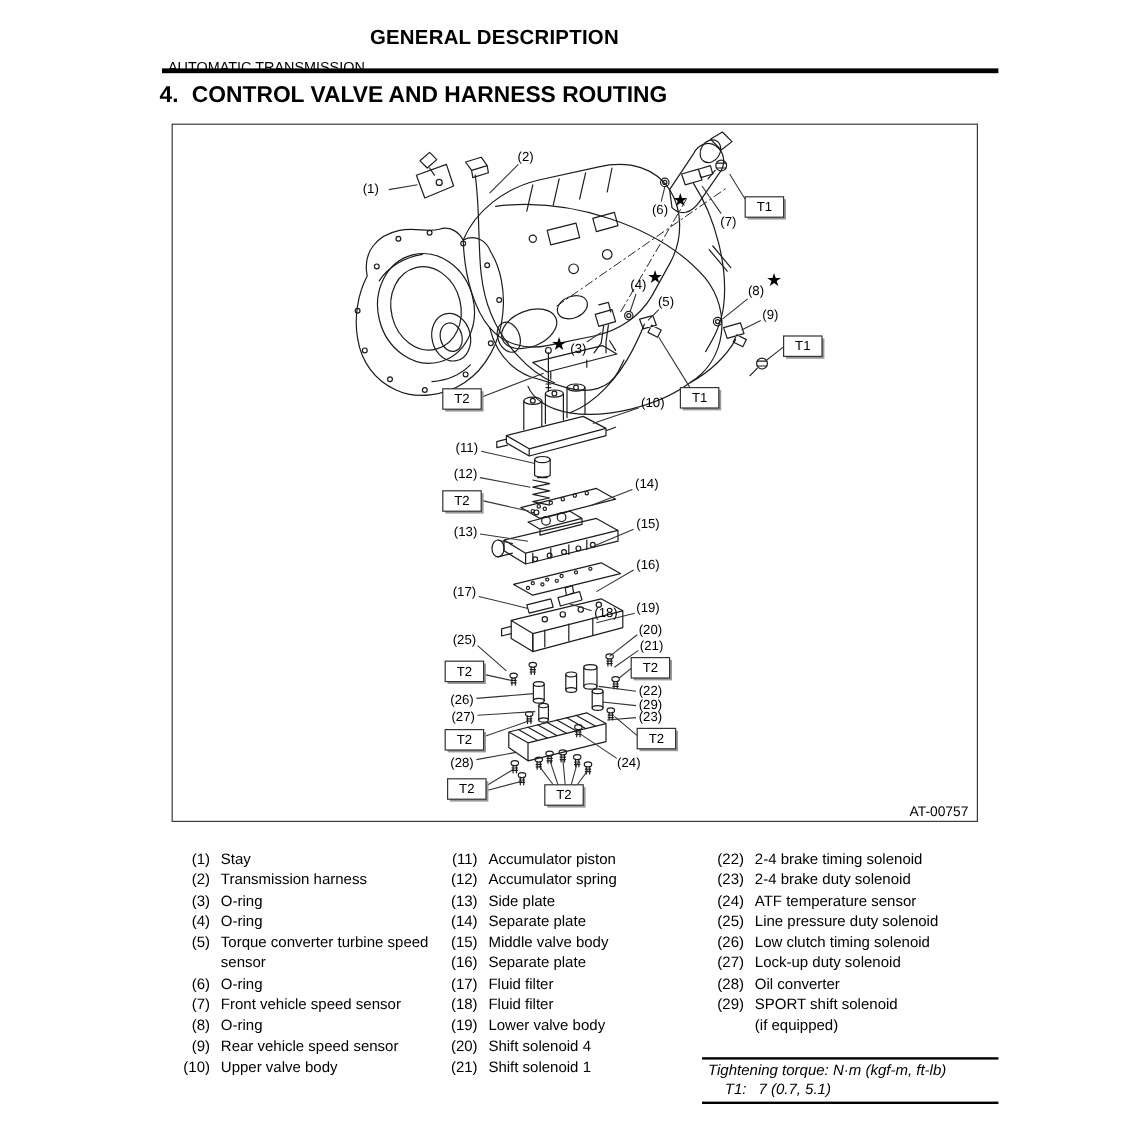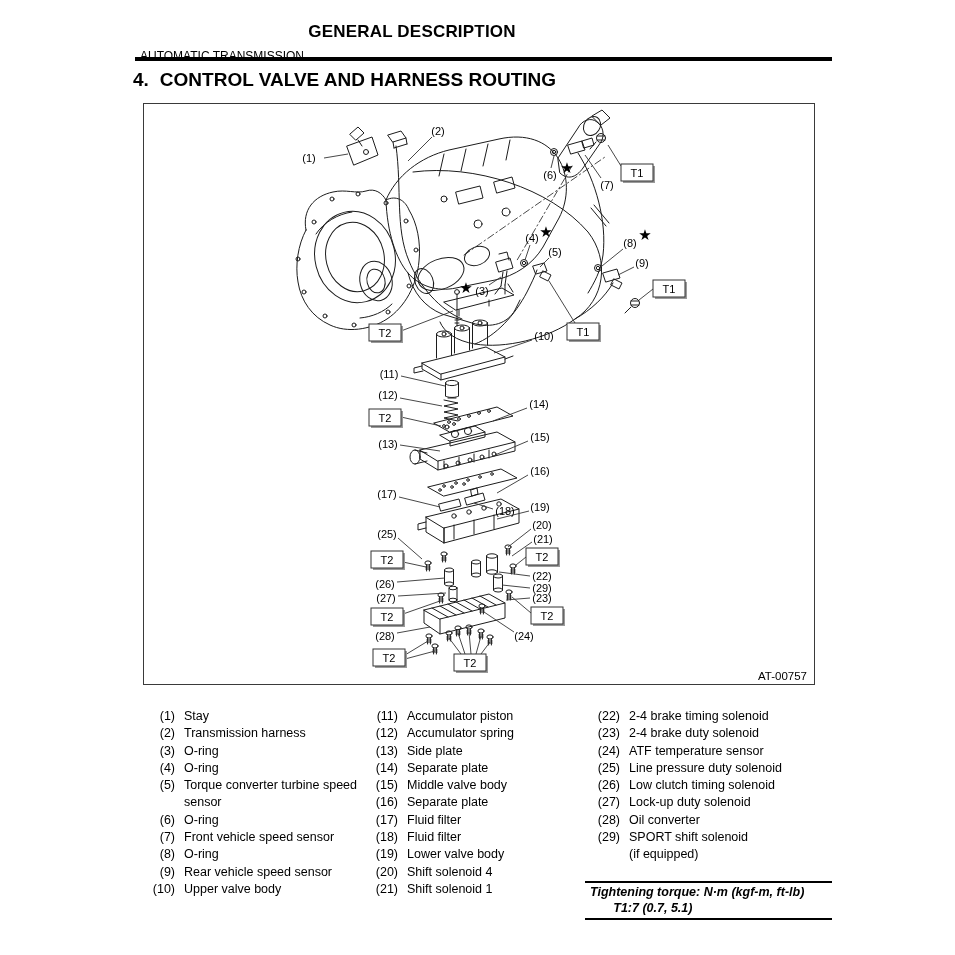--- a/index.html
+++ b/index.html
@@ -38,24 +38,24 @@
   #col3{left:584px;width:236px;}
   .part-row{display:flex;}
   .part-num{flex:0 0 32px;text-align:right;margin-right:9px;white-space:nowrap;}
   #col2 .part-num,#col3 .part-num{flex-basis:36px;}
   .part-name{flex:1 1 auto;}
   .part-note{display:block;}
   
   .torque{
     position:absolute;left:585px;top:881px;width:247px;
     border-top:2px solid #000;border-bottom:2px solid #000;
-    padding:1px 0 2px 0;font-size:12.5px;font-weight:bold;font-style:italic;
+    padding:1px 0 2px 0;font-size:12.5px;font-weight:normal;font-style:italic;
   }
   .torque-title{line-height:16px;padding-left:5px;}
-  .torque-row{line-height:16px;padding-left:19px;display:flex;text-align:right;}
+  .torque-row{line-height:16px;padding-left:19px;display:flex;}
   .torque-row .tlabel{width:28px;}
 </style>
 </head>
 <body>
 
 <div class="page-title">GENERAL DESCRIPTION</div>
 <div class="subtitle">AUTOMATIC TRANSMISSION</div>
 <div class="header-rule"></div>
 <div class="section-heading">
   <span class="num">4.</span><span>CONTROL VALVE AND HARNESS ROUTING</span>

